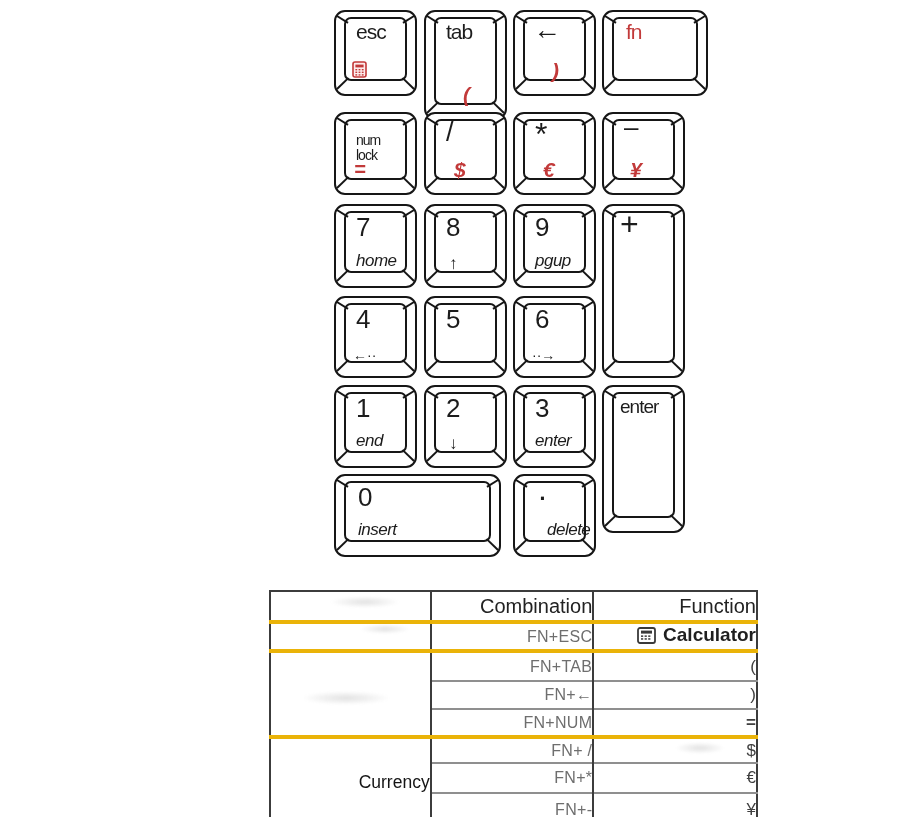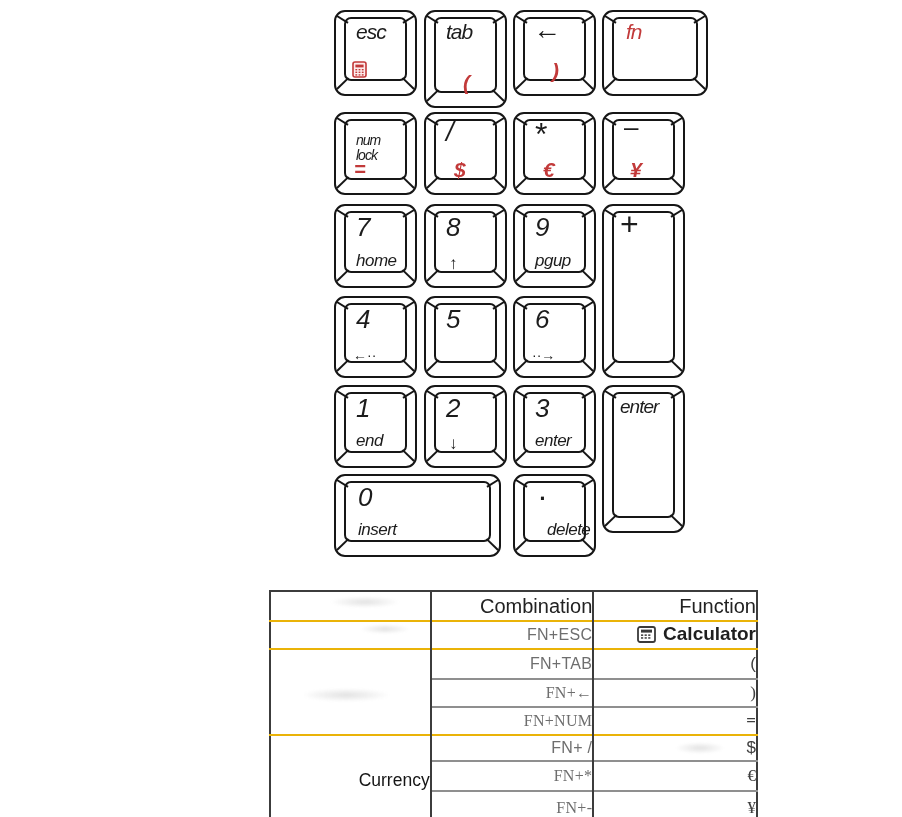--- a/index.html
+++ b/index.html
@@ -20,21 +20,21 @@
     position:absolute;left:8px;right:8px;top:5px;bottom:13px;
     border:2px solid #161616;border-radius:7px;
   }
   .dg{position:absolute;background:#161616;height:2px;}
   .dg.tl{left:1px;top:3px;width:13px;transform-origin:0 50%;transform:rotate(32deg);}
   .dg.tr{right:1px;top:3px;width:13px;transform-origin:100% 50%;transform:rotate(-32deg);}
   .dg.bl{left:1px;bottom:4px;width:16px;transform-origin:0 50%;transform:rotate(-44deg);}
   .dg.br{right:1px;bottom:4px;width:16px;transform-origin:100% 50%;transform:rotate(44deg);}
   .main{
     position:absolute;left:20px;top:8px;
-    font-style:italic;font-size:26px;line-height:1.05;
+    font-size:26px;line-height:1.05;
     letter-spacing:-1px;white-space:pre-line;
   }
   .sub{
     position:absolute;left:20px;bottom:15px;
     font-style:italic;font-size:17px;letter-spacing:-0.5px;
   }
   .red{color:#c23a3a;}
   .m-word{font-size:21px;top:9px;}
   .m-numlock{font-size:14px;top:19px;line-height:15px;}
   .m-arrow{font-style:normal;font-size:28px;top:3px;left:18px;letter-spacing:0;}
@@ -59,22 +59,22 @@
   }
   .fn-table col.c1{width:160px;}
   .fn-table col.c2{width:162px;}
   .fn-table col.c3{width:163px;}
   .fn-table th,.fn-table td{
     padding:0;text-align:right;vertical-align:middle;
     overflow:hidden;position:relative;
   }
   .fn-table th{font-size:20px;font-weight:500;color:#222;height:28px;}
   .vline{border-left:2px solid #3c3c3c;}
-  .line-dark{border-top:2px solid #eab308;}
-  .line-gray{border-top:2px solid #8f8f8f;font-family:Liberation Serif, serif;}
+  .line-dark{border-top:4px solid #eab308;}
+  .line-gray{border-top:2px solid #8f8f8f;}
   .combo{font-size:16px;color:#6e6e6e;letter-spacing:0.3px;}
   .func{font-size:17px;color:#3f3f3f;}
   .func-calc{font-size:19px;color:#1f1f1f;font-weight:bold;}
   .group-label{font-size:17.5px;color:#151515;text-align:left;padding-left:24px;}
   .r1{height:28px;}.r2{height:30px;}.r3{height:28px;}.r4{height:28px;}
   .r5{height:26px;}.r6{height:30px;}.r7{height:34px;}
   .calcicon{vertical-align:-3px;margin-right:7px;}
   .smudge{
     position:absolute;border-radius:50%;
     background:radial-gradient(ellipse at center, rgba(125,125,125,0.22), rgba(125,125,125,0) 70%);
@@ -105,21 +105,21 @@
             <rect x="6.6" y="10.6" width="1.8" height="1.4"></rect>
             <rect x="9.8" y="10.6" width="1.8" height="1.4"></rect>
             <rect x="3.4" y="13.2" width="1.8" height="1.4"></rect>
             <rect x="6.6" y="13.2" width="1.8" height="1.4"></rect>
             <rect x="9.8" y="13.2" width="1.8" height="1.4"></rect>
           </g>
         </svg>
     </span>
   </div>
 
-  <div class="key" style="left:424px;top:10px;width:83px;height:98px">
+  <div class="key" style="left:424px;top:10px;width:83px;height:110px">
     <i class="dg tl"></i>
       <i class="dg tr"></i>
       <i class="dg bl"></i>
       <i class="dg br"></i>
     <div class="cap"></div>
     <span class="main m-word">tab</span>
     <span class="sub red s-paren">(</span>
   </div>
 
   <div class="key" style="left:513px;top:10px;width:83px;height:86px">

